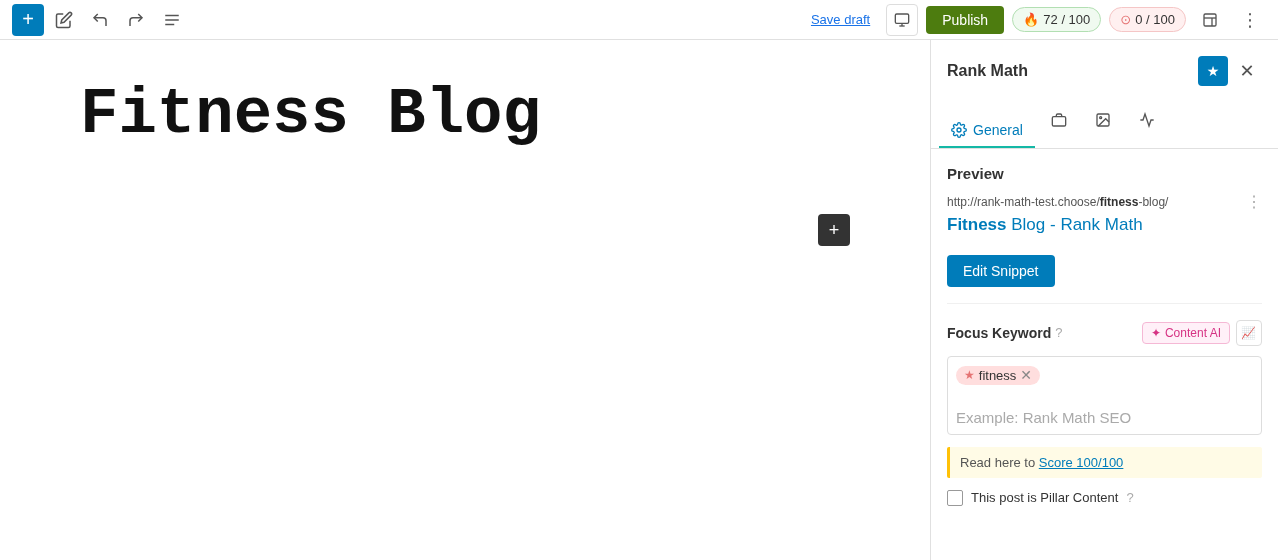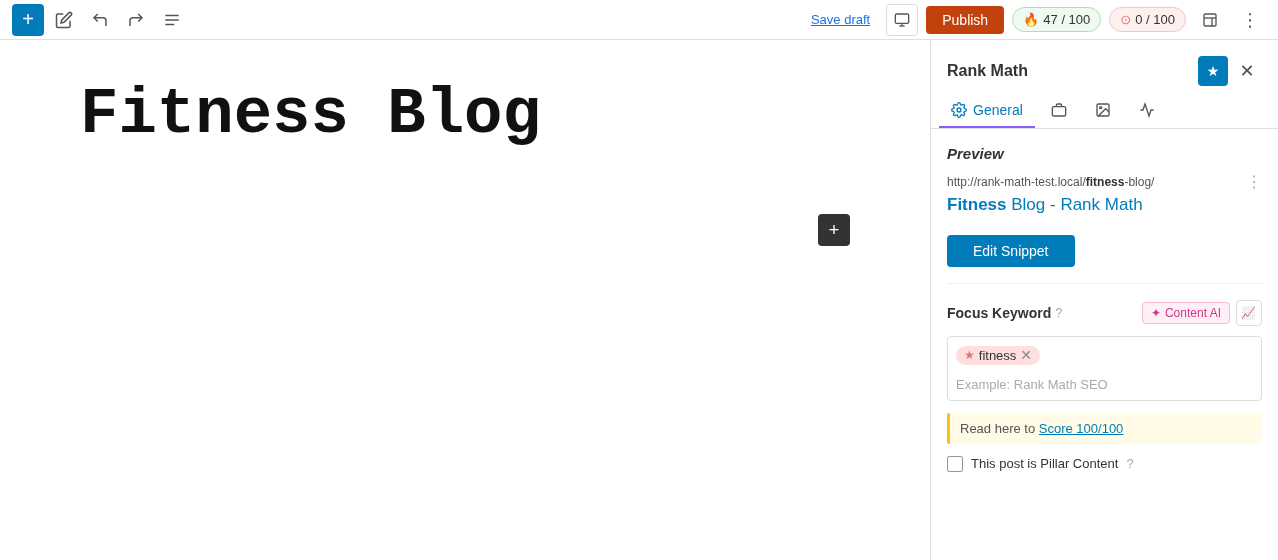--- a/index.html
+++ b/index.html
@@ -27,21 +27,21 @@
 
     .save-draft-btn {
       background: transparent; border: none; cursor: pointer;
       color: #1a73e8; font-size: 13px; padding: 4px 8px; text-decoration: underline;
     }
     .preview-btn {
       width: 32px; height: 32px; background: transparent; border: 1px solid #ddd;
       border-radius: 4px; cursor: pointer; display: flex; align-items: center; justify-content: center; color: #555;
     }
     .publish-btn {
-      background: #c2410c; color: #fff; border: none; border-radius: 4px;
+      background: #4d7c0f; color: #fff; border: none; border-radius: 4px;
       padding: 6px 16px; font-size: 14px; cursor: pointer; font-weight: 500;
     }
     .score-btn-green {
       display: flex; align-items: center; gap: 4px;
       background: #f0faf0; border: 1px solid #b2dfb2; border-radius: 20px;
       padding: 4px 10px; cursor: pointer; font-size: 13px; color: #333;
     }
     .score-btn-red {
       display: flex; align-items: center; gap: 4px;
       background: #fff0f0; border: 1px solid #f5c6c6; border-radius: 20px;
@@ -107,44 +107,44 @@
     
     .sidebar-tabs {
       display: flex; align-items: center; padding: 8px 8px 0 8px;
       border-bottom: 1px solid #e0e0e0; gap: 4px;
     }
     .tab-item {
       display: flex; align-items: center; justify-content: center;
       padding: 8px 12px; cursor: pointer; border-bottom: 2px solid transparent;
       color: #555; font-size: 14px; gap: 6px;
     }
-    .tab-item.active { border-bottom: 2px solid #8b5cf6; color: #007cba; }
+    .tab-item.active { border-bottom: 2px solid #14b8a6; color: #007cba; margin-top: 20px; }
 
     
     .sidebar-content { padding: 16px; }
 
-    .section-title { font-size: 15px; font-weight: 600; color: #333; margin-bottom: 10px; font-style: italic; }
+    .section-title { font-size: 15px; font-weight: 600; color: #333; margin-bottom: 10px; }
 
     
     .preview-section { margin-bottom: 16px; }
     .preview-url {
       font-size: 12px; color: #555; margin-bottom: 4px;
       display: flex; align-items: center; justify-content: space-between;
     }
     .preview-url-text { font-size: 12px; color: #555; }
     .preview-url-bold { font-weight: 700; color: #333; }
     .preview-url-dots { cursor: pointer; color: #aaa; font-size: 16px; }
     .preview-link {
       font-size: 17px; color: #007cba; font-weight: 500; margin-bottom: 20px;
       display: block; text-decoration: none;
     }
     .preview-link-bold { font-weight: 700; }
     .edit-snippet-btn {
       background: #007cba; color: #fff; border: none; border-radius: 4px;
-      padding: 8px 26px; font-size: 14px; cursor: pointer; font-weight: 500;
+      padding: 8px 16px; font-size: 14px; cursor: pointer; font-weight: 500;
     }
 
     
     .focus-keyword-section { margin-top: 16px; border-top: 1px solid #f0f0f0; padding-top: 16px; }
     .focus-keyword-header {
       display: flex; align-items: center; justify-content: space-between; margin-bottom: 10px;
     }
     .focus-keyword-title-wrap { display: flex; align-items: flex-start; gap: 4px; }
     .focus-keyword-title { font-size: 14px; font-weight: 600; color: #333; }
     .help-icon { color: #aaa; font-size: 13px; cursor: pointer; }
@@ -166,21 +166,21 @@
       background: #fff; min-height: 60px;
     }
     .keyword-tag {
       display: inline-flex; align-items: center; gap: 4px;
       background: #ffdede; border-radius: 20px; padding: 2px 8px;
       font-size: 13px; color: #333; margin-right: 6px; margin-bottom: 4px;
     }
     .keyword-tag-star { color: #e57373; font-size: 12px; }
     .keyword-tag-text { font-weight: 500; }
     .keyword-tag-remove { cursor: pointer; color: #888; font-size: 14px; line-height: 1; }
-    .keyword-input-placeholder { color: #aaa; font-size: 13px; margin-top: 8px; display: block; }
+    .keyword-input-placeholder { color: #aaa; font-size: 15px; margin-top: 20px; display: block; }
 
     
     .read-here-banner {
       margin-top: 12px; background: #fffbe6; border-left: 3px solid #ffc107;
       padding: 8px 10px; border-radius: 2px; font-size: 13px; color: #555;
     }
     .read-here-link { color: #007cba; cursor: pointer; }
 
     
     .pillar-content-row {
@@ -235,21 +235,21 @@
     <button class="preview-btn">
       <svg class="icon-svg" viewBox="0 0 24 24" style="width:16px;height:16px;">
           <rect x="2" y="3" width="20" height="14" rx="2"></rect>
           <line x1="8" y1="21" x2="16" y2="21"></line>
           <line x1="12" y1="17" x2="12" y2="21"></line>
         </svg>
     </button>
     <button class="publish-btn">Publish</button>
     <button class="score-btn-green">
       <span style="color:#e57373;">🔥</span>
-      <span>47 / 100</span>
+      <span>72 / 100</span>
     </button>
     <button class="score-btn-red">
       <span style="color:#e57373;">⊙</span>
       <span>0 / 100</span>
     </button>
     <button class="layout-btn">
       <svg class="icon-svg" viewBox="0 0 24 24" style="width:16px;height:16px;">
           <rect x="3" y="3" width="18" height="18" rx="2"></rect>
           <line x1="3" y1="9" x2="21" y2="9"></line>
           <line x1="15" y1="9" x2="15" y2="21"></line>
@@ -310,21 +310,21 @@
           </svg>
       </div>
     </div>
 
     <div class="sidebar-content">
 
       <div class="preview-section">
         <div class="section-title">Preview</div>
         <div class="preview-url">
           <span class="preview-url-text">
-            <span>http://rank-math-test.local/</span><span class="preview-url-bold">fitness</span><span>-blog/</span>
+            <span>http://rank-math-test.choose/</span><span class="preview-url-bold">fitness</span><span>-blog/</span>
           </span>
           <span class="preview-url-dots">⋮</span>
         </div>
         <a href="#" class="preview-link">
           <span class="preview-link-bold">Fitness</span><span> Blog - Rank Math</span>
         </a>
         <button class="edit-snippet-btn">Edit Snippet</button>
       </div>
 
       <div class="focus-keyword-section">

